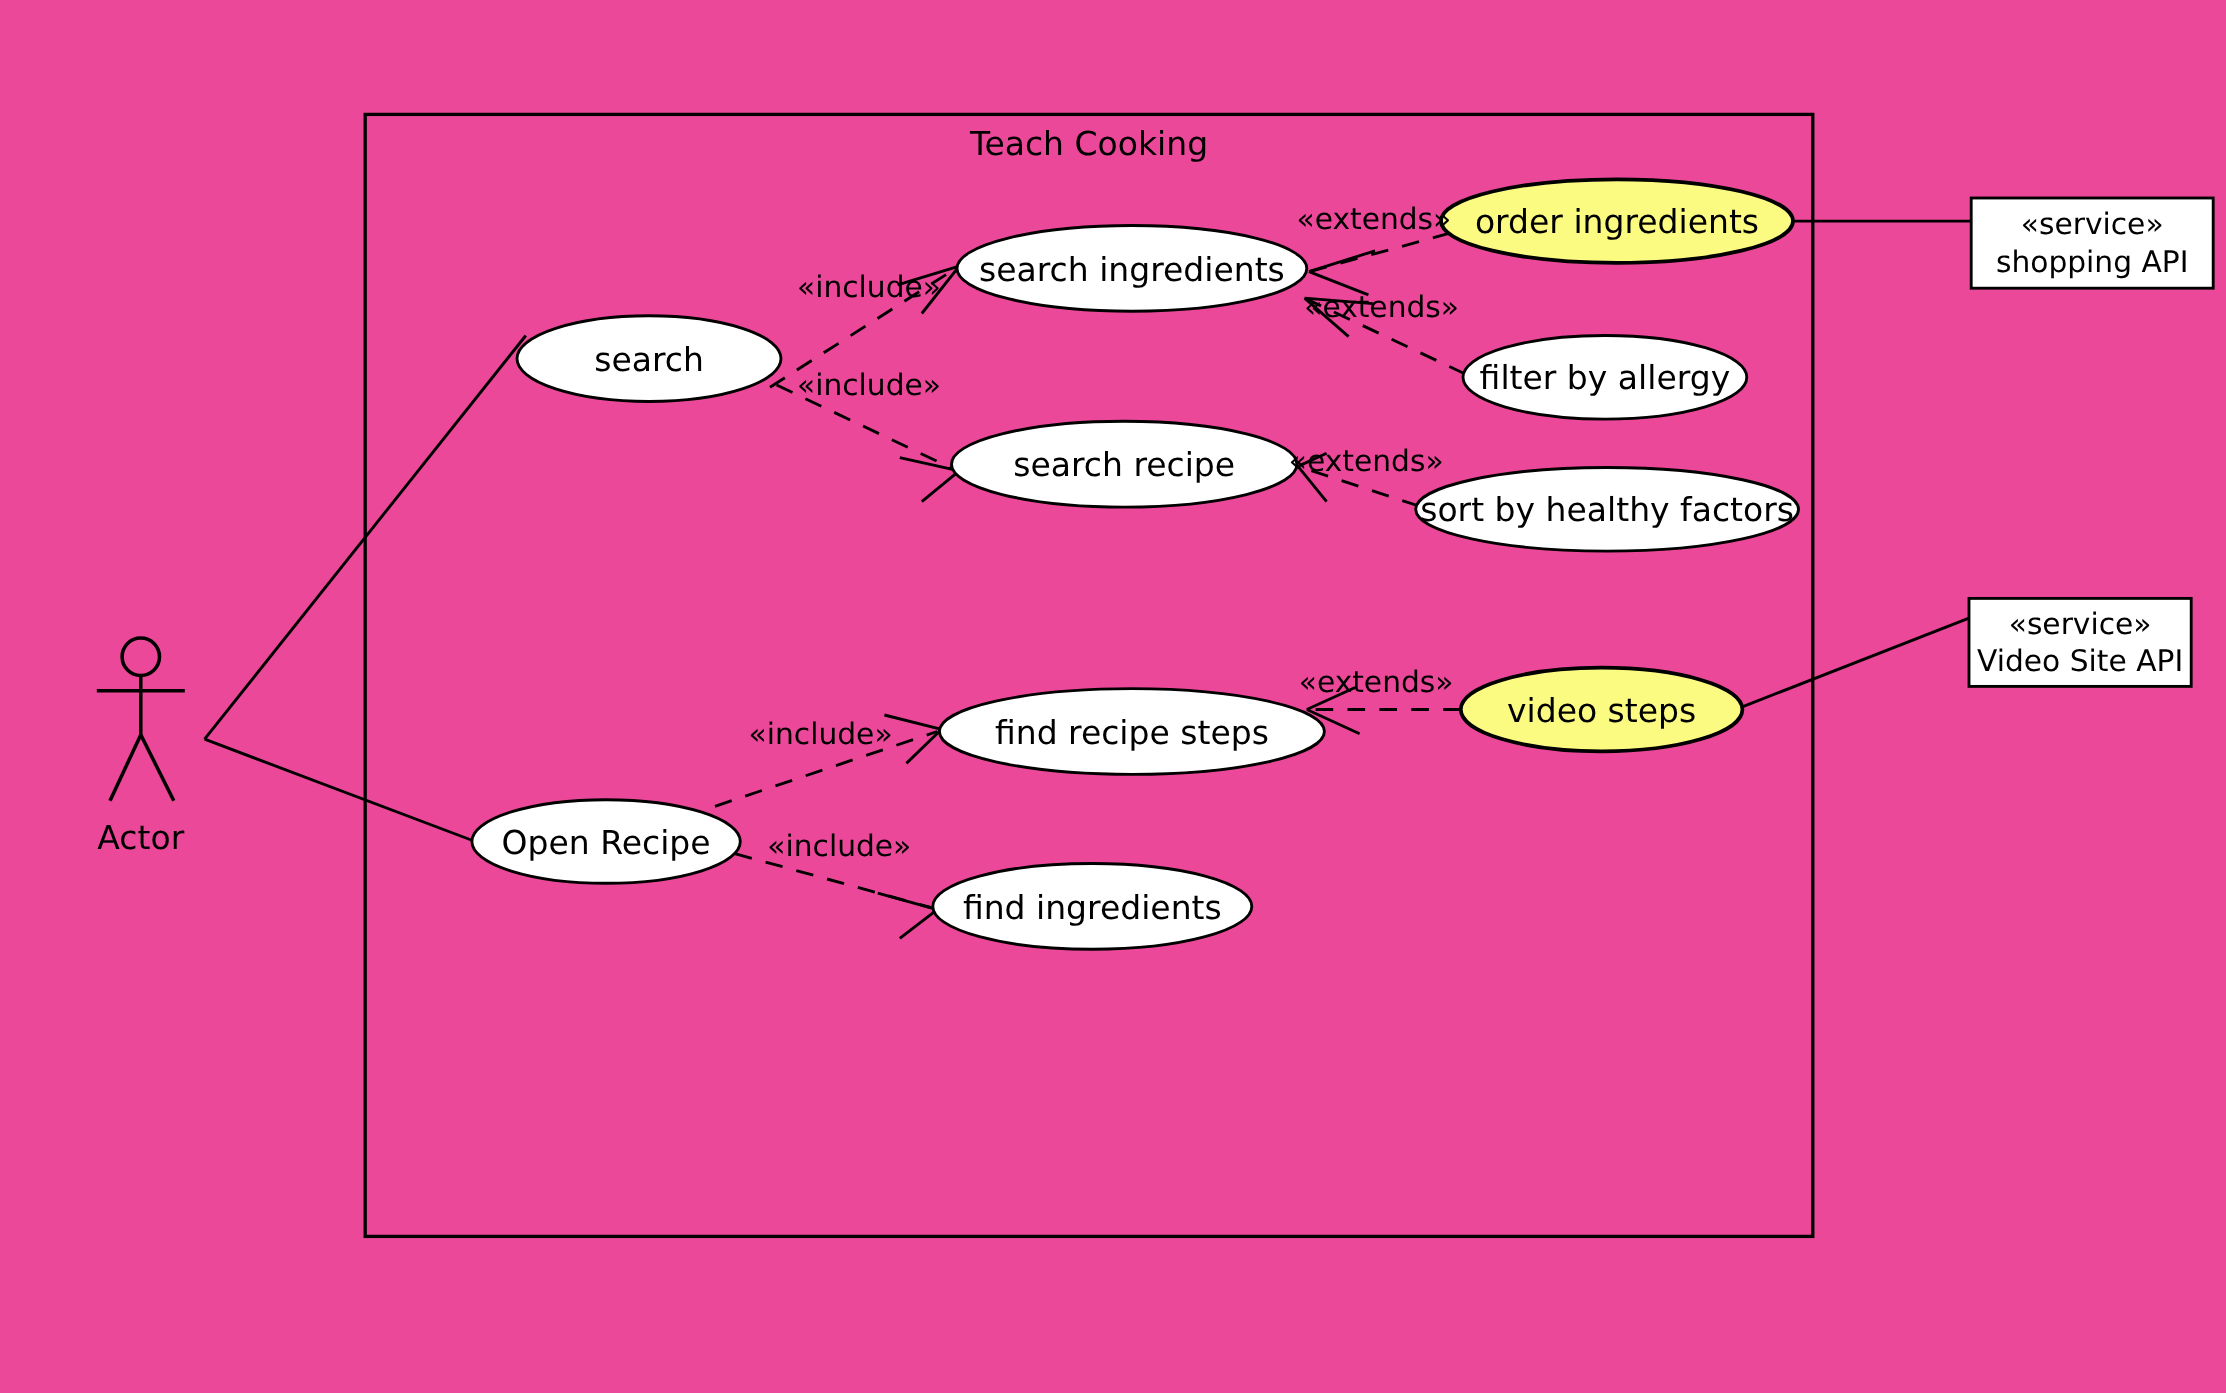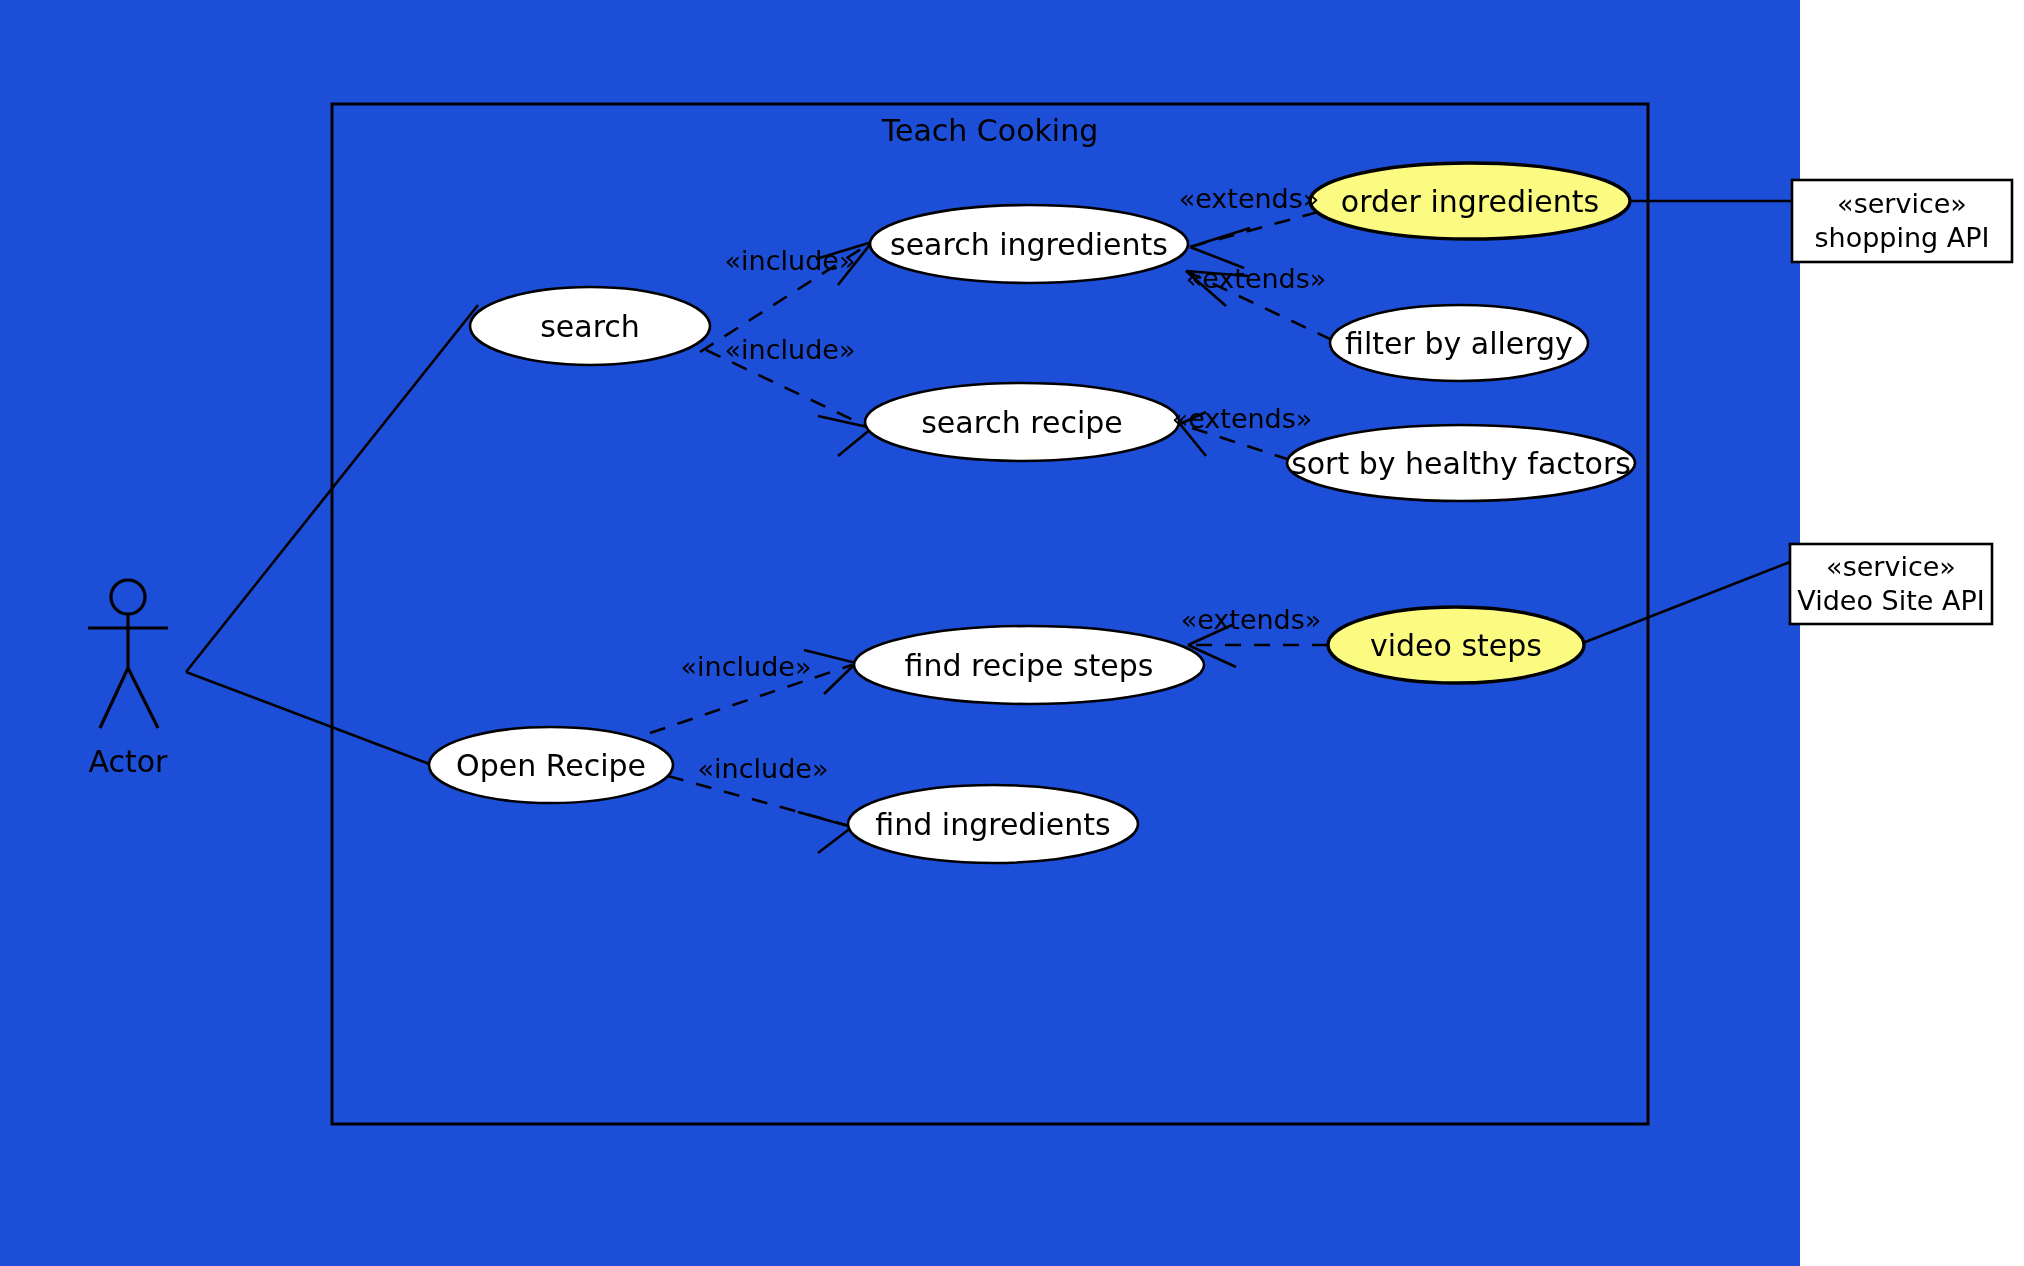--- a/index.html
+++ b/index.html
@@ -9,23 +9,23 @@
     background: #ffffff;
   }
   body {
     font-family: "DejaVu Sans", sans-serif;
     width: 2024px;
     height: 1266px;
     overflow: hidden;
   }
   #diagram-root {
     position: relative;
-    width: 1800px;
+    width: 2024px;
     height: 1266px;
-    background: #1d4ed8;
+    background: #ec4899;
   }
   svg#uml-canvas {
     position: absolute;
     top: 0;
     left: 0;
     width: 2024px;
     height: 1266px;
   }
   .uml-text {
     font-family: "DejaVu Sans", sans-serif;

